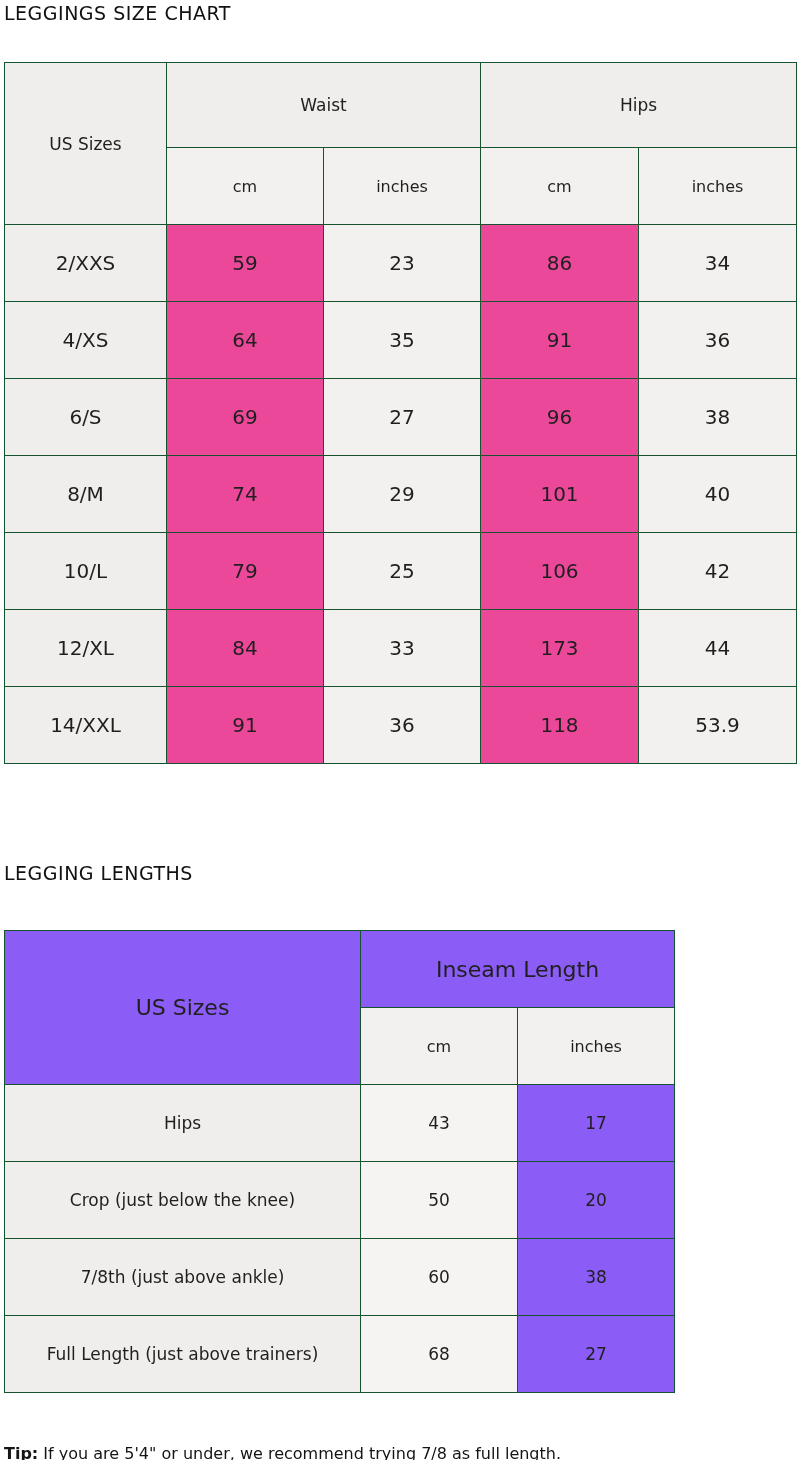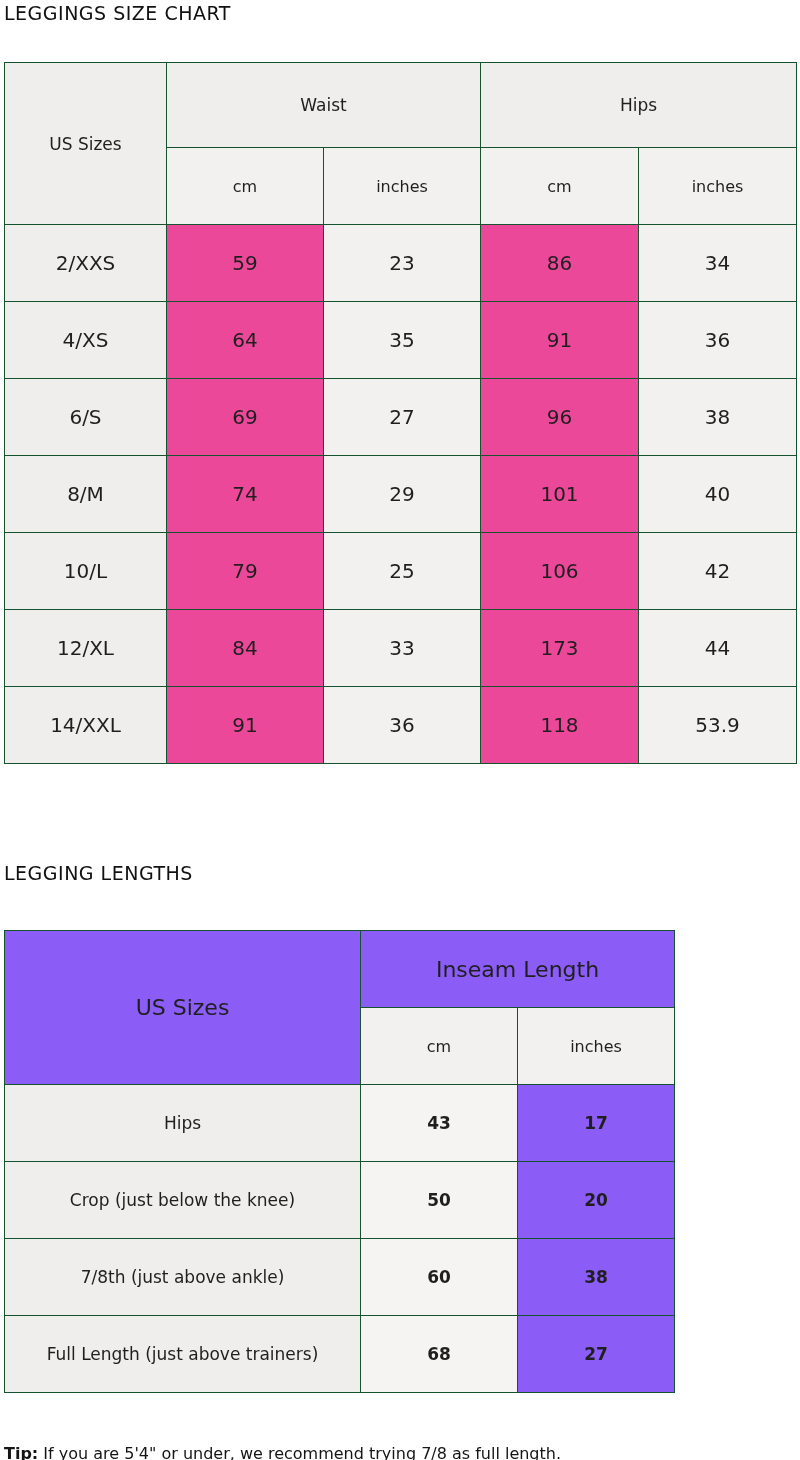--- a/index.html
+++ b/index.html
@@ -110,21 +110,20 @@
   }
   #lengths-table td {
     height: 74px;
     font-size: 17px;
   }
   #lengths-table td.name-cell {
     background: #efeeec;
   }
   #lengths-table td.val {
     background: #f5f4f2;
-    font-weight: bold;
   }
   #lengths-table td.val.alt {
     background: #8b5cf6;
   }
 
   
   #tip {
     position: absolute;
     left: 4px;
     top: 1428px;

